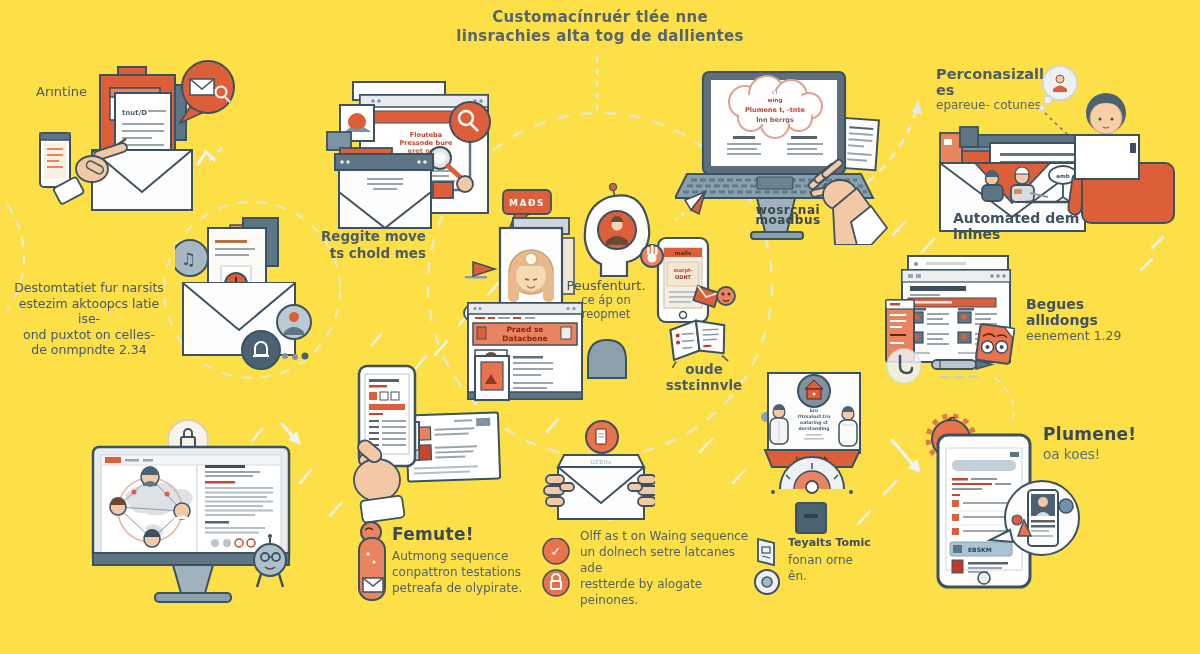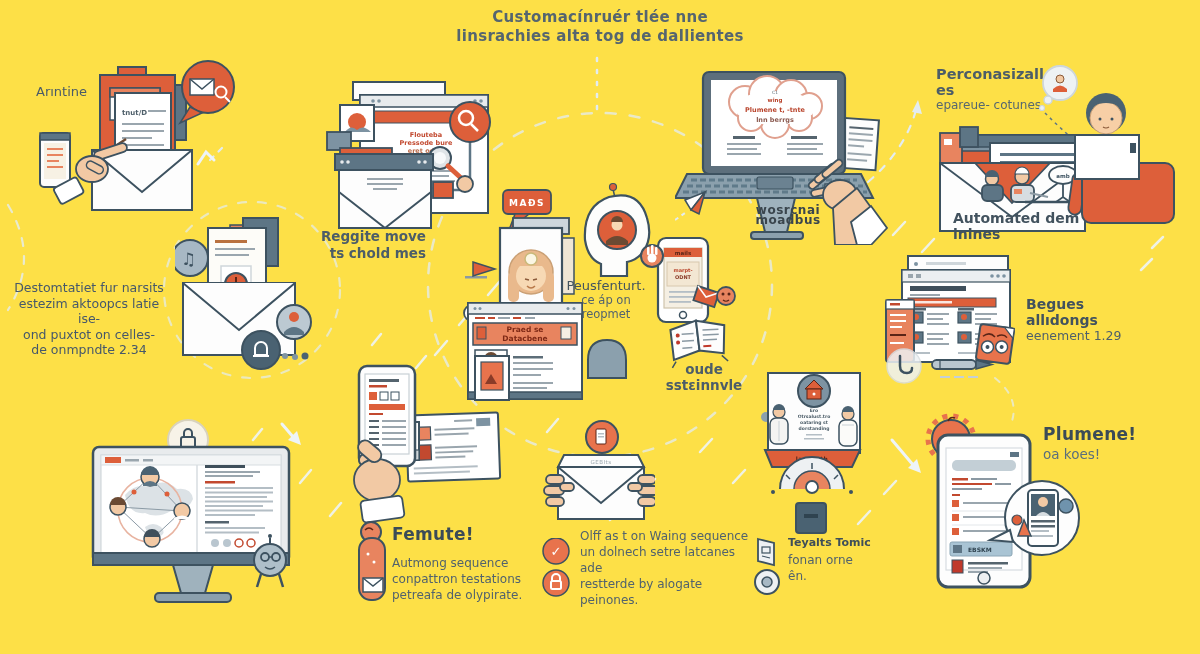--- a/index.html
+++ b/index.html
@@ -710,21 +710,21 @@
     <circle cx="16" cy="12" r="10" fill="#e8845f" stroke="#3d5260" stroke-width="2"></circle>
     <path d="M10,10 q4,-4 8,0" stroke="#5a2517" stroke-width="1.5" fill="none"></path>
     <rect x="4" y="18" width="26" height="62" rx="12" fill="#e8845f" stroke="#3d5260" stroke-width="2"></rect>
     <circle cx="13" cy="34" r="1.5" fill="#ffffff"></circle>
       <circle cx="19" cy="42" r="1.5" fill="#ffffff"></circle>
     <rect x="8" y="58" width="20" height="14" fill="#ffffff" stroke="#3d5260" stroke-width="1.5"></rect>
     <path d="M8,58 L18,66 L28,58" fill="none" stroke="#3d5260" stroke-width="1.5"></path>
   </svg>
   <div class="abs" style="left:392px;top:524px;width:160px">
     <div class="h-big">Femute!</div>
-    <div class="body-sm" style="margin-top:11px">
+    <div class="body-sm" style="margin-top:4px">
       <div>Autmong sequence</div>
       <div>conpattron testations</div>
       <div>petreafa de olypirate.</div>
     </div>
   </div>
 
   <svg class="abs" style="left:530px;top:415px" width="125" height="115" viewBox="0 0 125 115">
     <g>
       <circle cx="72" cy="22" r="16" fill="#e8734c" stroke="#3d5260" stroke-width="2"></circle>
       <rect x="66" y="14" width="10" height="15" rx="1" fill="#ffffff" stroke="#5a2517" stroke-width="1"></rect>

